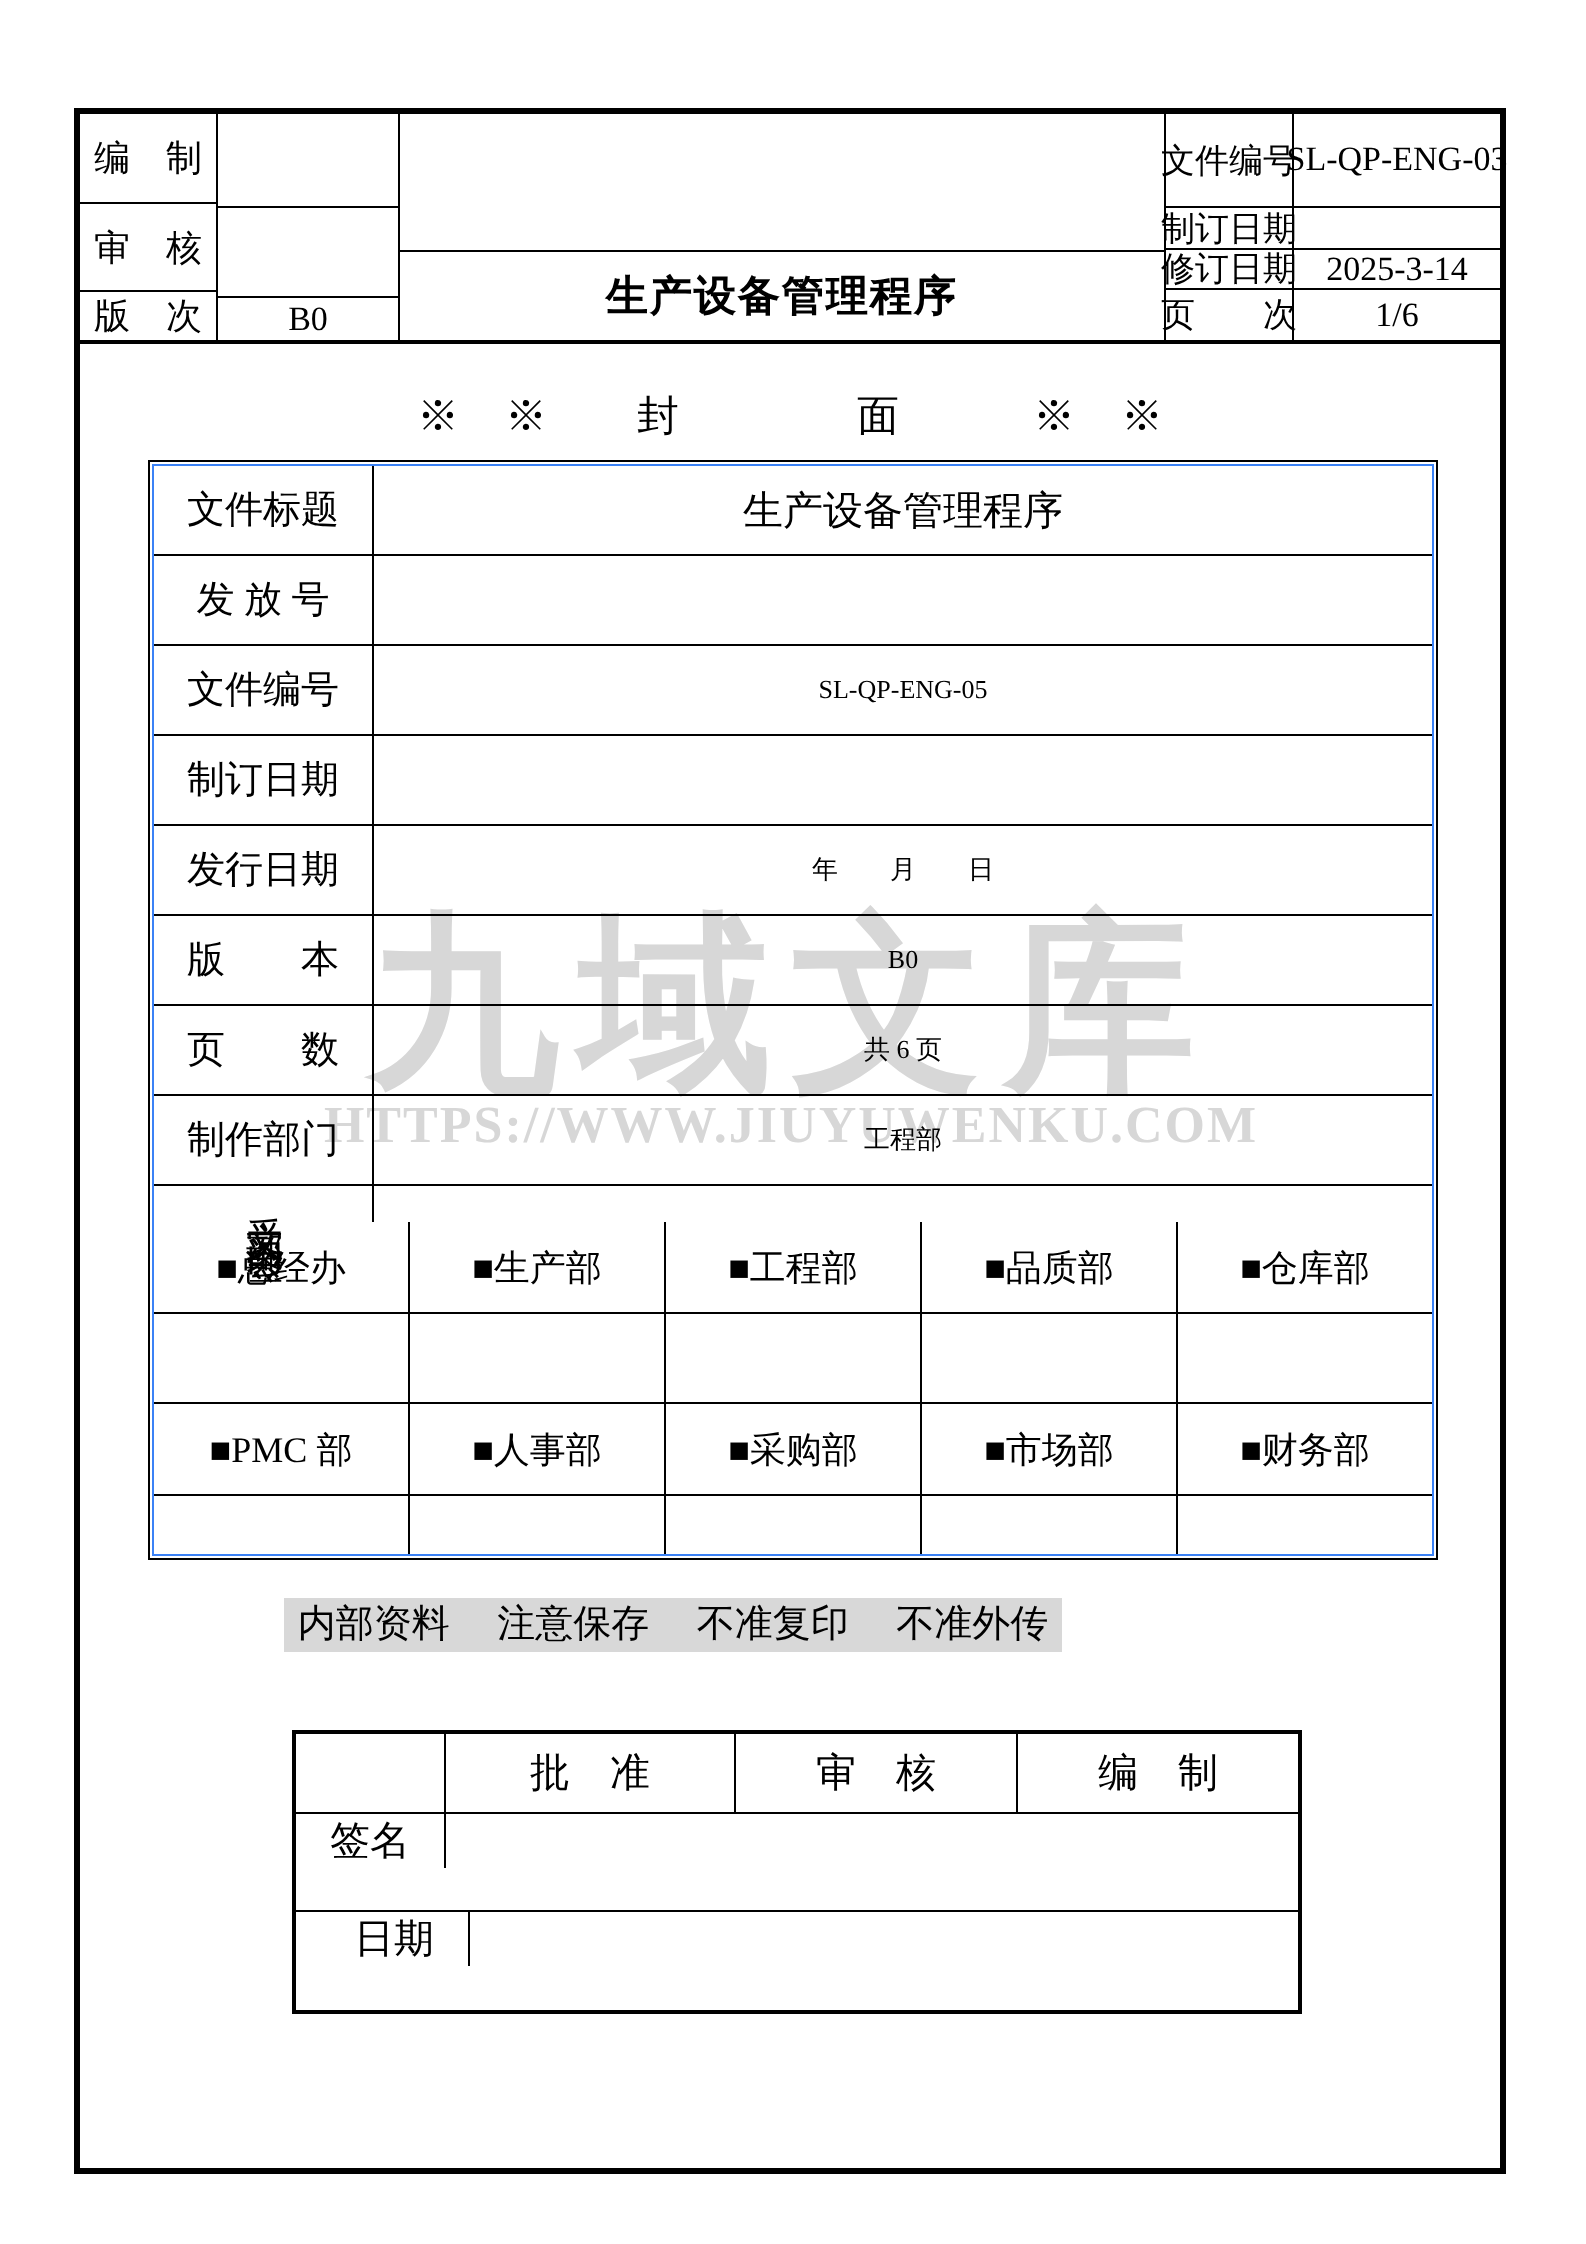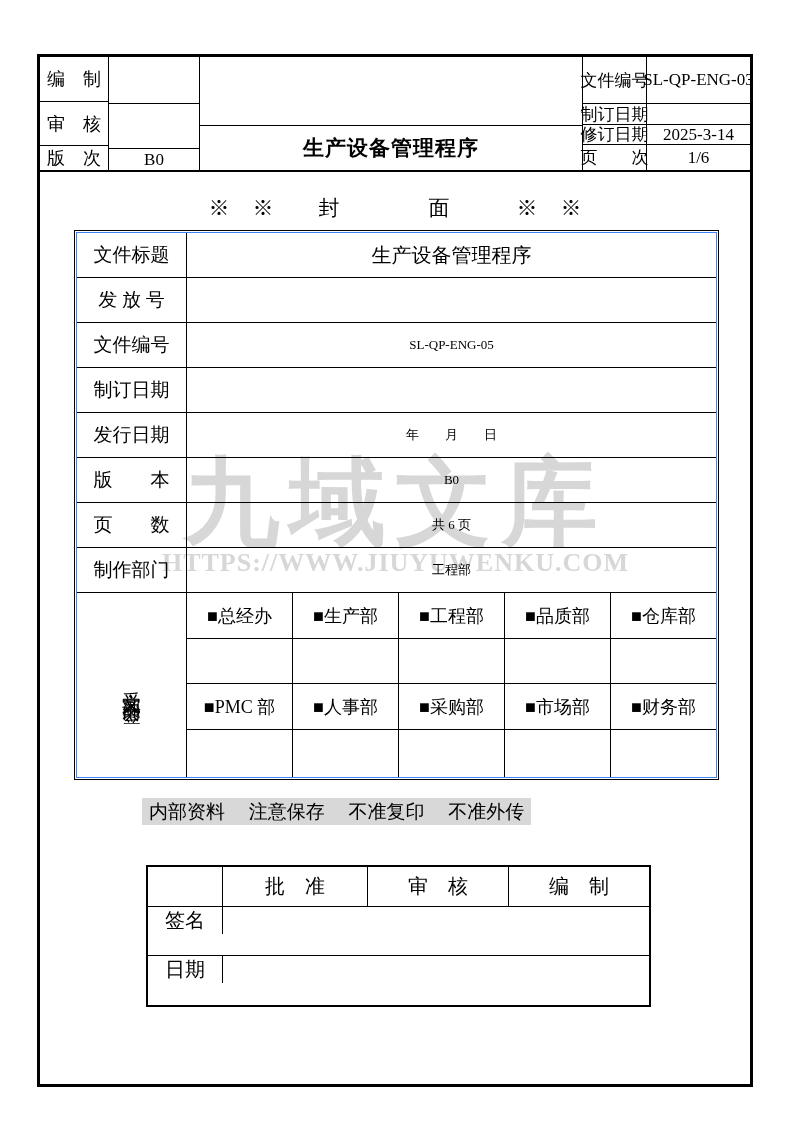--- a/index.html
+++ b/index.html
@@ -53,21 +53,21 @@
     border:1px solid #000; padding:1px; background:transparent;
   }
   .cover-table-inner { border:1px solid #3b82f6; }
   .c-row { display:flex; height:45px; border-bottom:1px solid #000; }
   .c-label { width:110px; border-right:1px solid #000; display:flex;
              align-items:center; justify-content:center; font-size:19px; white-space:pre; }
   .c-value { flex:1; display:flex; align-items:center; justify-content:center;
              font-size:13px; white-space:pre; }
   .c-title-value { font-size:20px; }
   
-  .cs-row { display:flex; height:184px; border-bottom:none; }
+  .cs-row { display:flex; height:184px; border-bottom:none;flex-direction:column; }
   .cs-label { width:110px; border-right:1px solid #000; display:flex;
               align-items:center; justify-content:center; }
   .cs-label span { writing-mode:vertical-rl; text-orientation:upright;
                    font-size:19px; letter-spacing:3px; white-space:pre; }
   .dept-grid { flex:1; display:flex; flex-direction:column; }
   .dept-row { display:flex; border-bottom:1px solid #000; }
   .dept-row:last-child { border-bottom:none; }
   .dr1 { height:46px; } .dr2 { height:45px; } .dr3 { height:46px; } .dr4 { flex:1; }
   .dept-cell { flex:1; border-right:1px solid #000; display:flex;
                align-items:center; justify-content:center; font-size:18px; white-space:pre; }
@@ -78,21 +78,21 @@
                  text-align:center; z-index:2; }
   .notice-wrap span { background:#d8d8d8; font-size:19px; padding:3px 7px;
                       white-space:pre; }
 
   
   .signoff {
     position:absolute; left:146px; top:865px; width:505px; z-index:2;
     border:2px solid #000; background:transparent;
   }
   .s-row { display:flex; border-bottom:1px solid #000; }
-  .s-row:last-child { border-bottom:none; }
+  .s-row:last-child { border-bottom:none;padding-left:12px; }
   .s-head { height:40px; } .s-body { height:49px;flex-direction:column; }
   .s-cell { border-right:1px solid #000; display:flex; align-items:center;
             justify-content:center; font-size:20px; white-space:pre; }
   .s-cell:last-child { border-right:none; }
   .s-c0 { width:75px; } .s-c1 { width:145px; } .s-c2 { width:141px; } .s-c3 { flex:1; }
 </style>
 </head>
 <body>
 
 <div class="canvas">

